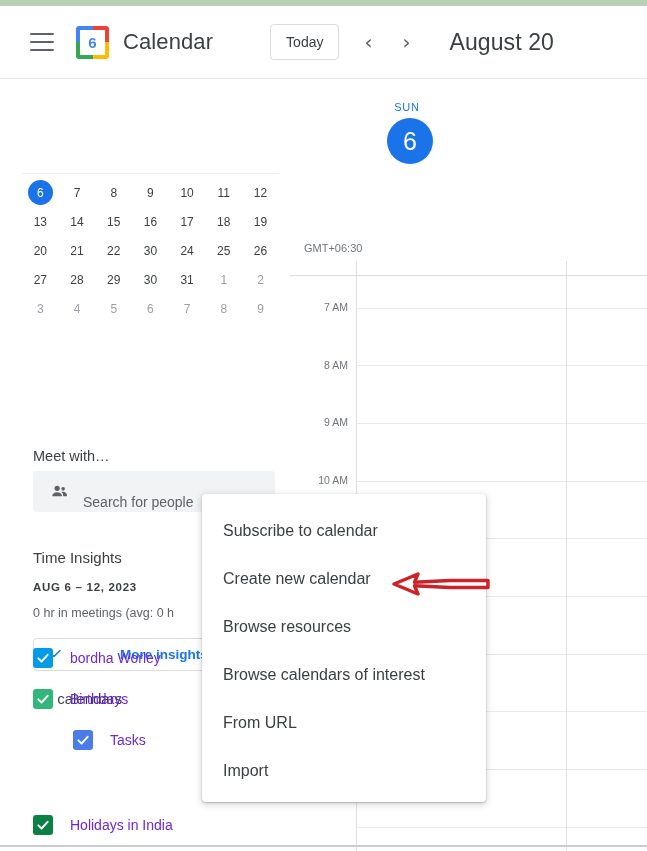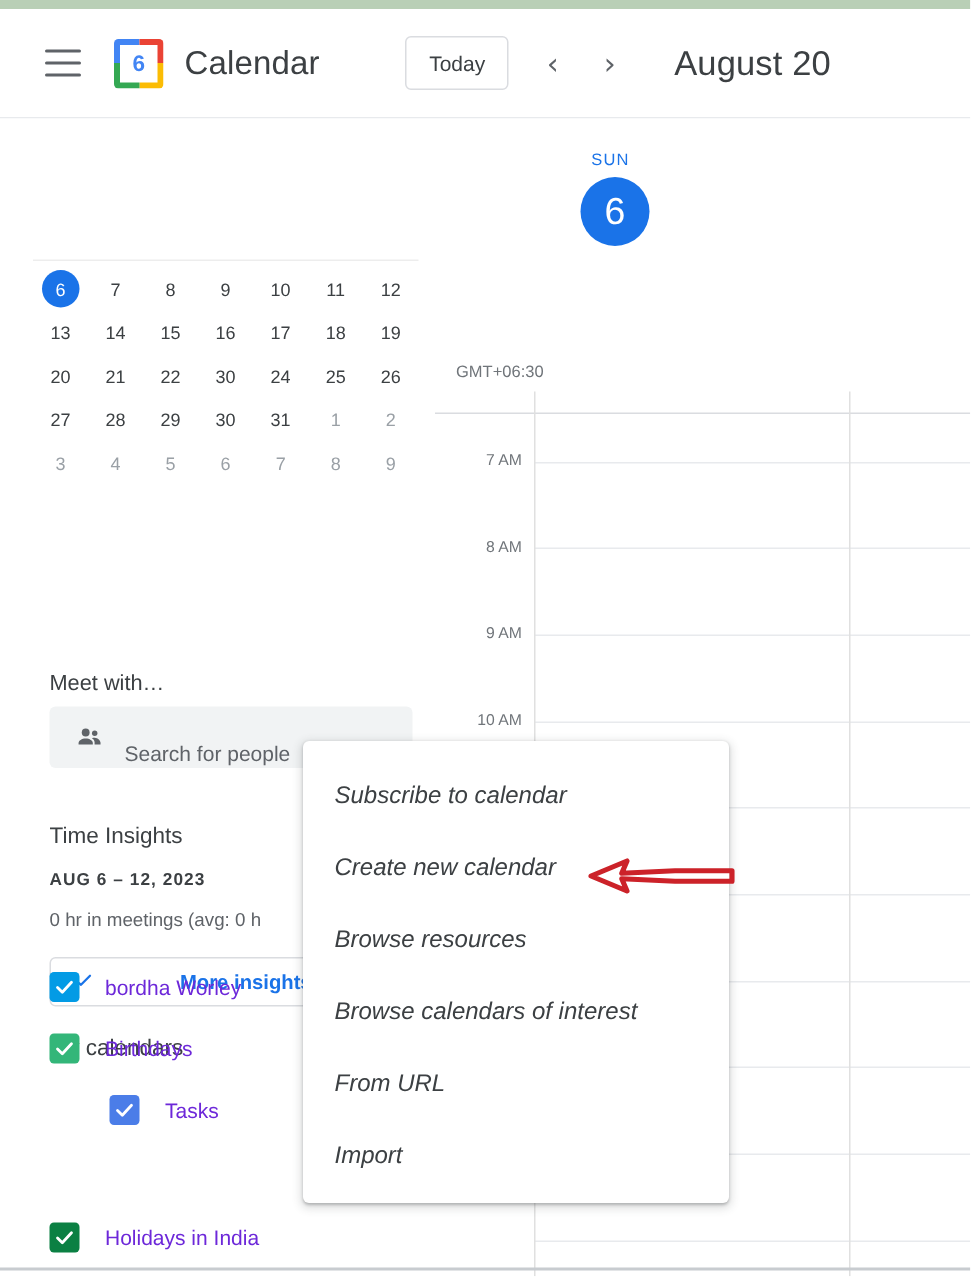--- a/index.html
+++ b/index.html
@@ -202,21 +202,20 @@
   .grid-bottomline {
     position:absolute; left:0; top:845px; width:647px; height:2px; background:#c8ccd0;
   }
 
   
   .menu {
     position:absolute; left:202px; top:494px; width:284px; height:308px;
     background:#fff; border-radius:4px;
     box-shadow:0 2px 6px 2px rgba(60,64,67,.15), 0 1px 2px rgba(60,64,67,.3);
     z-index:40;
-    font-style:italic;
   }
   .menu-item {
     height:48px; display:flex; align-items:center; padding-left:21px;
     font-size:16px; color:#3c4043; cursor:pointer; white-space:nowrap;
   }
   .menu-item:first-child { margin-top:13px; }
 
   
   .red-arrow {
     position:absolute; left:392px; top:568px; width:98px; height:32px;

